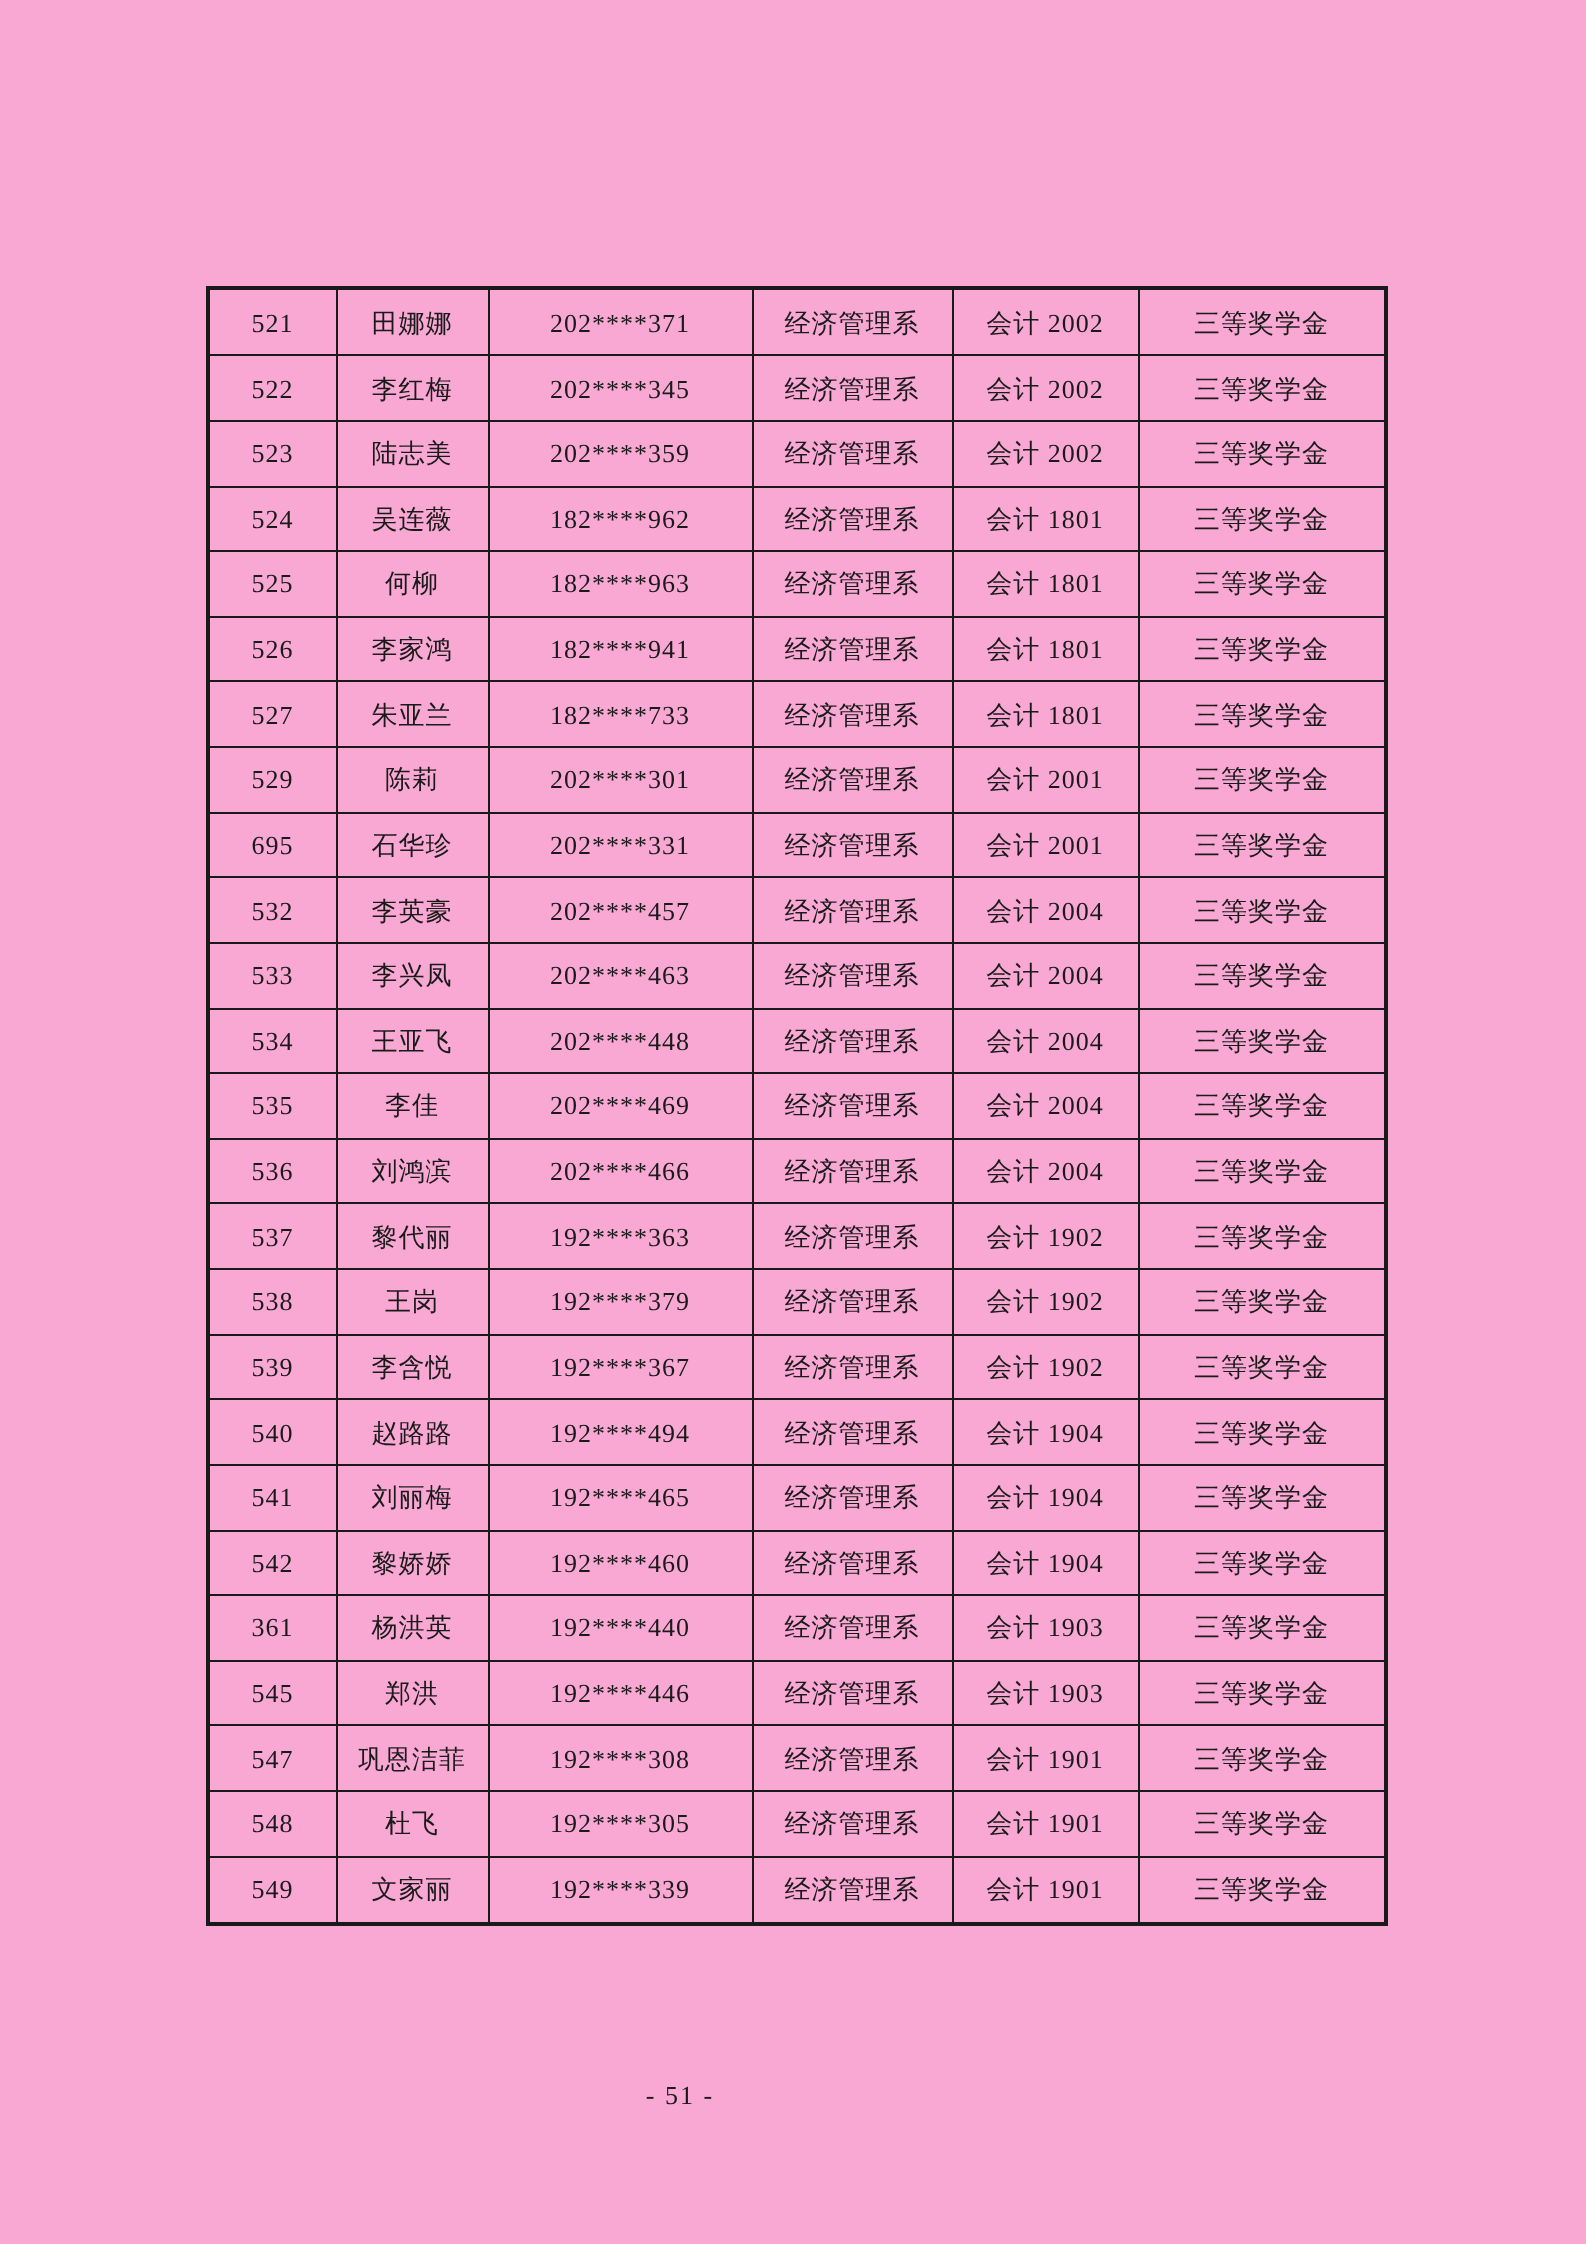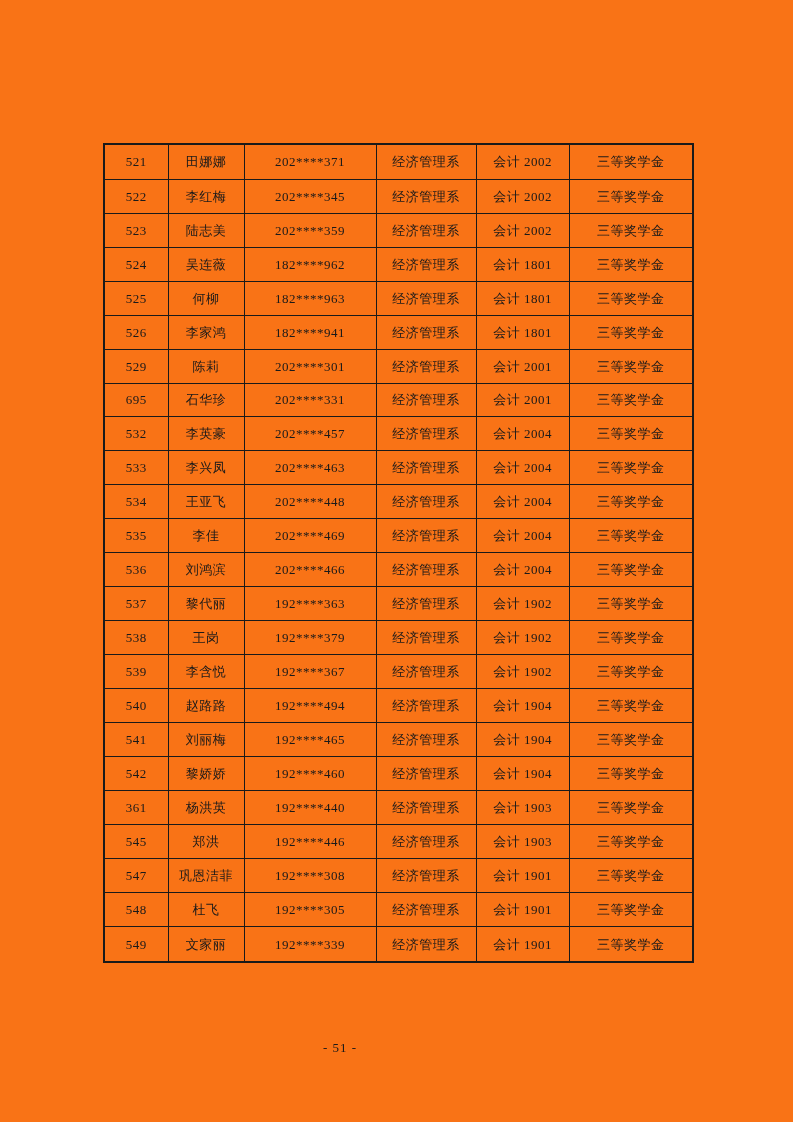--- a/index.html
+++ b/index.html
@@ -4,21 +4,21 @@
 <style>
   html, body {
     margin: 0;
     padding: 0;
     background: #ffffff;
   }
   .page {
     position: relative;
     width: 793px;
     height: 1122px;
-    background: #f97316;
+    background: #f9a8d4;
     overflow: hidden;
     font-family: "Liberation Serif", "DejaVu Serif", serif;
     color: #1a1a1a;
   }
   table.award-table {
     position: absolute;
     left: 103px;
     top: 143px;
     width: 589px;
     height: 820px;
@@ -112,20 +112,28 @@
         </tr>
         <tr>
           <td>526</td>
           <td>李家鸿</td>
           <td>182****941</td>
           <td>经济管理系</td>
           <td>会计 1801</td>
           <td>三等奖学金</td>
         </tr>
         <tr>
+          <td>527</td>
+          <td>朱亚兰</td>
+          <td>182****733</td>
+          <td>经济管理系</td>
+          <td>会计 1801</td>
+          <td>三等奖学金</td>
+        </tr>
+        <tr>
           <td>529</td>
           <td>陈莉</td>
           <td>202****301</td>
           <td>经济管理系</td>
           <td>会计 2001</td>
           <td>三等奖学金</td>
         </tr>
         <tr>
           <td>695</td>
           <td>石华珍</td>

